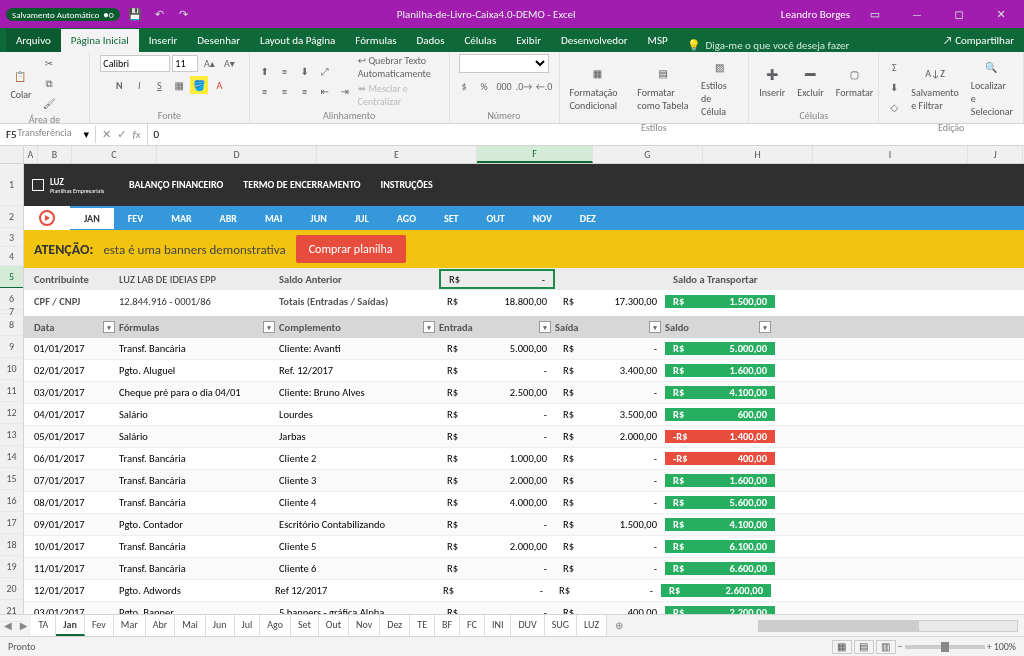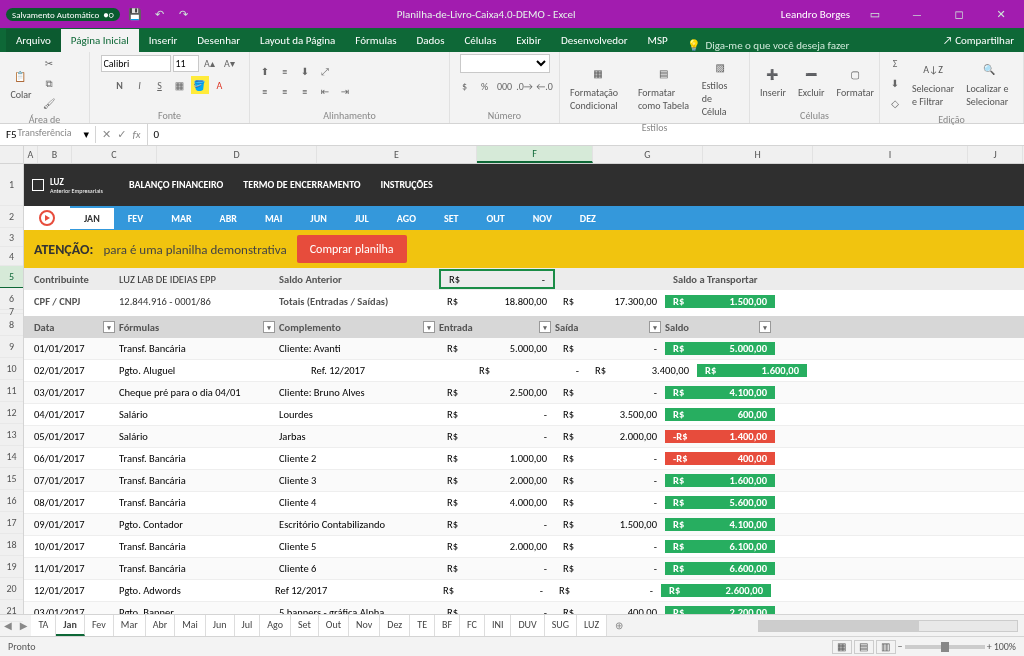--- a/index.html
+++ b/index.html
@@ -210,20 +210,24 @@
           <span class="sbtn">⤢</span>
         </div>
         <div class="fontrow">
           <span class="sbtn">≡</span>
           <span class="sbtn">≡</span>
           <span class="sbtn">≡</span>
           <span class="sbtn">⇤</span>
           <span class="sbtn">⇥</span>
         </div>
       </div>
+      <div class="fontstack" style="font-size:10px;color:#666">
+        <div>↩ <span>Quebrar Texto Automaticamente</span></div>
+        <div style="color:#bbb">⬌ <span>Mesclar e Centralizar</span></div>
+      </div>
     </div>
     <div class="label">Alinhamento</div>
   </div>
   <div class="group" style="width:110px">
     <div class="controls fontstack">
       <select class="numfmt"><option></option></select>
       <div class="fontrow">
         <span class="sbtn">$</span>
         <span class="sbtn">%</span>
         <span class="sbtn">000</span>
@@ -269,21 +273,21 @@
   </div>
   <div class="group" style="flex:1">
     <div class="controls">
       <div class="fontstack">
         <span class="sbtn">Σ</span>
         <span class="sbtn">⬇</span>
         <span class="sbtn">◇</span>
       </div>
       <div class="bigbtn">
           <div class="ico">A↓Z</div>
-          <span>Selecionar e Filtrar</span>
+          <span>Salvamento e Filtrar</span>
         </div>
       <div class="bigbtn">
           <div class="ico">🔍</div>
           <span>Localizar e Selecionar</span>
         </div>
     </div>
     <div class="label">Edição</div>
   </div>
 </div>
 
@@ -338,21 +342,21 @@
         <div class="ch col-G">G</div>
         <div class="ch col-H">H</div>
         <div class="ch col-I">I</div>
         <div class="ch col-J">J</div>
       </div>
     <div class="content">
 
       <div class="navblack">
         <div class="brand">
           <div class="box"></div>
-          <div><b>LUZ</b><div style="font-size:6px">Anterior Empresariais</div></div>
+          <div><b>LUZ</b><div style="font-size:6px">Planilhas Empresariais</div></div>
         </div>
         <div class="btn">BALANÇO FINANCEIRO</div>
         <div class="btn">TERMO DE ENCERRAMENTO</div>
         <div class="btn instr">INSTRUÇÕES</div>
       </div>
 
       <div class="monthbar">
         <div class="play">
             <div class="circ">
               <div class="tri"></div>
@@ -369,21 +373,21 @@
             <div class="m">AGO</div>
             <div class="m">SET</div>
             <div class="m">OUT</div>
             <div class="m">NOV</div>
             <div class="m">DEZ</div>
           </div>
       </div>
 
       <div class="warn">
         <span class="t1">ATENÇÃO:</span>
-        <span class="t2">para é uma planilha demonstrativa</span>
+        <span class="t2">esta é uma banners demonstrativa</span>
         <span class="buy">Comprar planilha</span>
       </div>
 
       <div class="inforow gray">
         <div class="lab">Contribuinte</div>
         <div class="val">LUZ LAB DE IDEIAS EPP</div>
         <div class="lab2">Saldo Anterior</div>
         <div class="cell selcell" style="width:116px">
             <span>R$</span>
             <span>-</span>
@@ -452,21 +456,21 @@
               <span>R$</span>
               <span>-</span>
             </div>
             <div class="saldo sg" style="width:110px">
               <span>R$</span>
               <span>5.000,00</span>
             </div>
           </div>
           <div class="trow">
             <div class="c" style="width:85px">02/01/2017</div>
-            <div class="c" style="width:192px">Pgto. Aluguel</div>
+            <div class="c" style="width:160px">Pgto. Aluguel</div>
             <div class="c" style="width:160px">Ref. 12/2017</div>
             <div class="money" style="width:116px">
               <span>R$</span>
               <span>-</span>
             </div>
             <div class="money" style="width:110px">
               <span>R$</span>
               <span>3.400,00</span>
             </div>
             <div class="saldo sg" style="width:110px">

